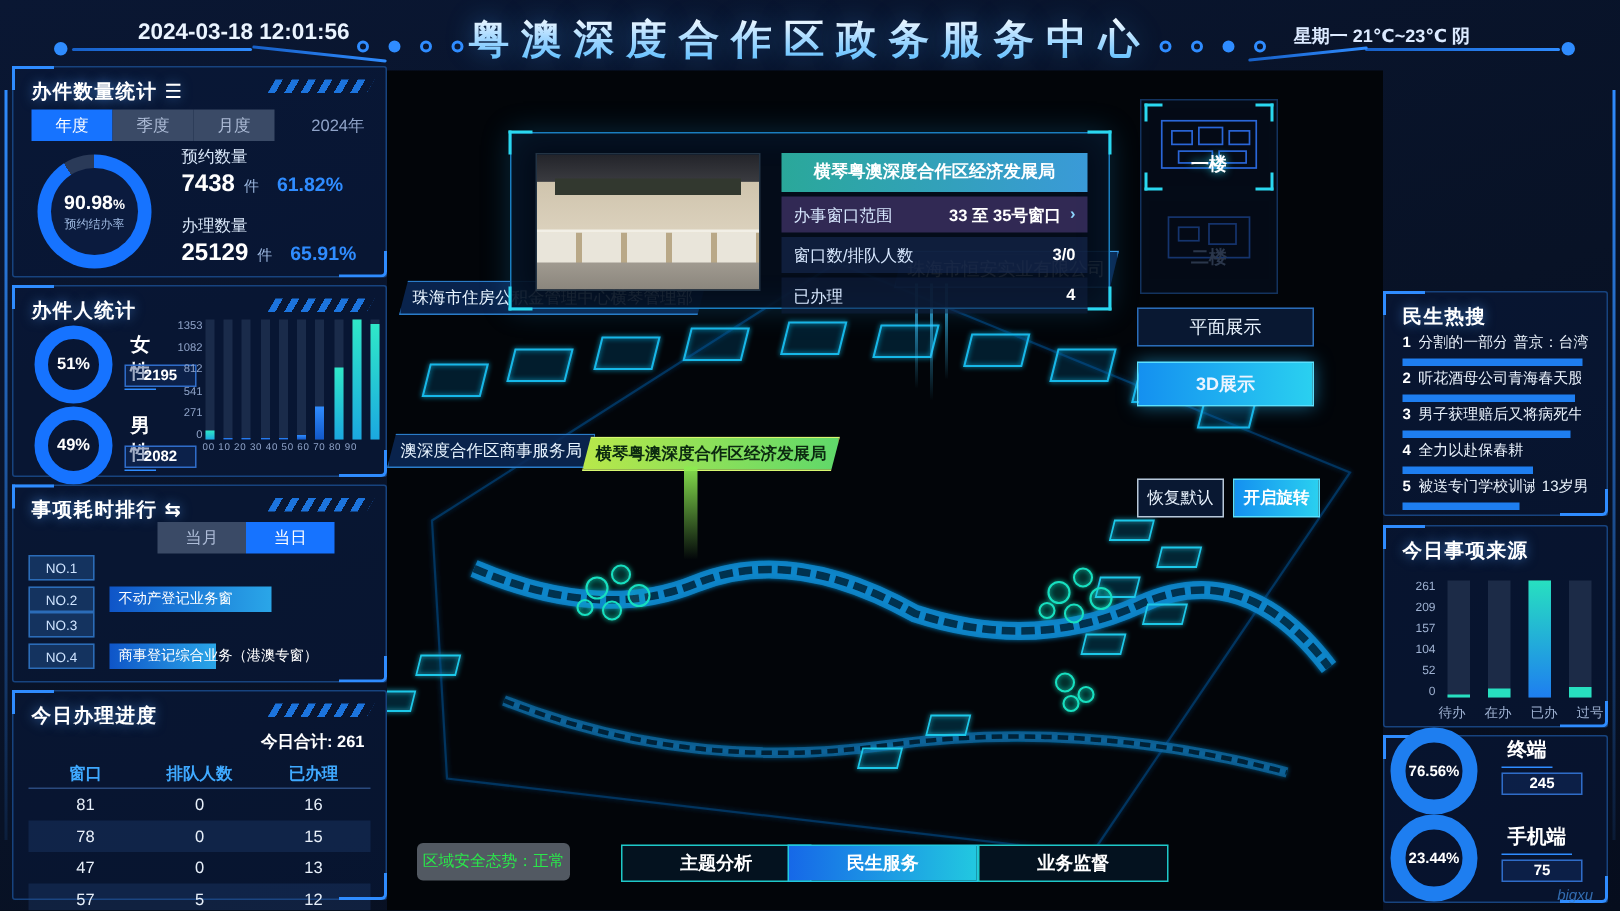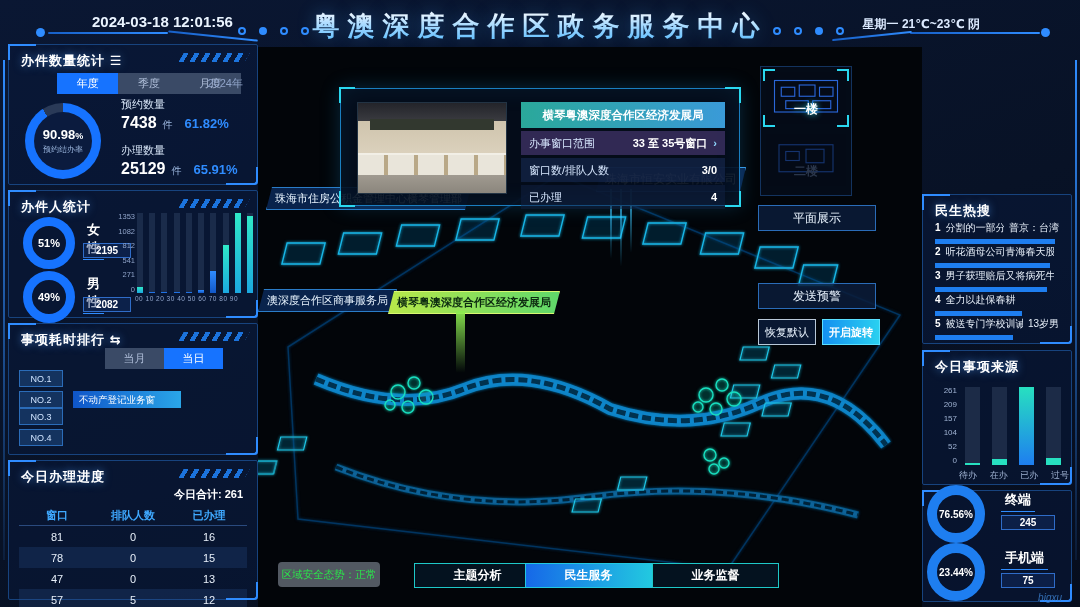--- a/index.html
+++ b/index.html
@@ -35,21 +35,21 @@
     text-shadow:0 0 8px rgba(80,160,255,.6); letter-spacing:1px; }
   .slashes { position:absolute; right:10px; top:8px; width:66px; height:9px; transform:skewX(-30deg);
     background:repeating-linear-gradient(90deg,#1e7ef0 0 5px,transparent 5px 11px); opacity:.9; }
 
   
   .tab { display:inline-block; text-align:center; font-size:11px; padding:3px 0; cursor:pointer; }
   .tab.on { background:#1673ff; color:#fff; }
   .tab.off { background:#3a4a66; color:#aebdd8; }
 
   
-  .tabbar1 { position:absolute; left:12px; top:28px; width:184px; display:flex;margin-left:36px; }
+  .tabbar1 { position:absolute; left:12px; top:28px; width:162px; display:flex; }
   .tabbar1 .tab { flex:1; }
   .year-lbl { position:absolute; right:14px; top:31px; color:#8fa3c8; font-size:11px; }
   .donut { border-radius:50%; position:absolute; }
   .donut .hole { position:absolute; inset:8px; border-radius:50%; background:#0b1b3e;
     display:flex; flex-direction:column; align-items:center; justify-content:center; }
   .d1 { left:16px; top:58px; width:76px; height:76px; }
   .d1 .hole { inset:9px; }
   .d1 .val { color:#fff; font-size:13px; font-weight:bold; }
   .d1 .lab { color:#9db8e0; font-size:8px; margin-top:2px; }
   .vstat { position:absolute; left:112px; width:130px; }
@@ -358,21 +358,21 @@
               <rect x="14" y="12" width="12" height="8"></rect>
             <rect x="32" y="10" width="16" height="12"></rect>
           </g>
         </svg>
         <div class="flab fl-off">二楼</div>
       </div>
     </div>
 
     
     <div class="vbtn" style="top:158px;">平面展示</div>
-    <div class="vbtn" style="top:236px;">发送预警</div>
+    <div class="vbtn active" style="top:194px;">3D展示</div>
     <div class="sbtn sb1" style="top:272px;">恢复默认</div>
     <div class="sbtn sb2" style="top:272px;">开启旋转</div>
 
     
     <div class="status-pill">区域安全态势：正常</div>
     <div class="btab" style="left:156px;">主题分析</div>
     <div class="btab active" style="left:267px;">民生服务</div>
     <div class="btab" style="left:394px;">业务监督</div>
   </div>
 
@@ -496,20 +496,24 @@
       <div class="rk-barwrap">
           <div class="rk-bar" style="width: 62%;"></div>
         <span class="rk-txt">不动产登记业务窗</span>
         </div>
     </div>
     <div class="rk-row" style="top:84px;">
       <span class="rk-chip">NO.3</span>
     </div>
     <div class="rk-row" style="top:105px;">
       <span class="rk-chip">NO.4</span>
+      <div class="rk-barwrap">
+          <div class="rk-bar" style="width: 41%;"></div>
+        <span class="rk-txt">商事登记综合业务（港澳专窗）</span>
+        </div>
     </div>
     <div class="rk-row" style="top:126px;height:0;"></div>
   </div>
 
   <div class="panel" style="left:8px;top:460px;width:250px;height:140px;">
     <div class="p-title">
       <span>今日办理进度</span>
     </div>
     <div class="slashes"></div>
     <div class="pt-total">今日合计: 261</div>

